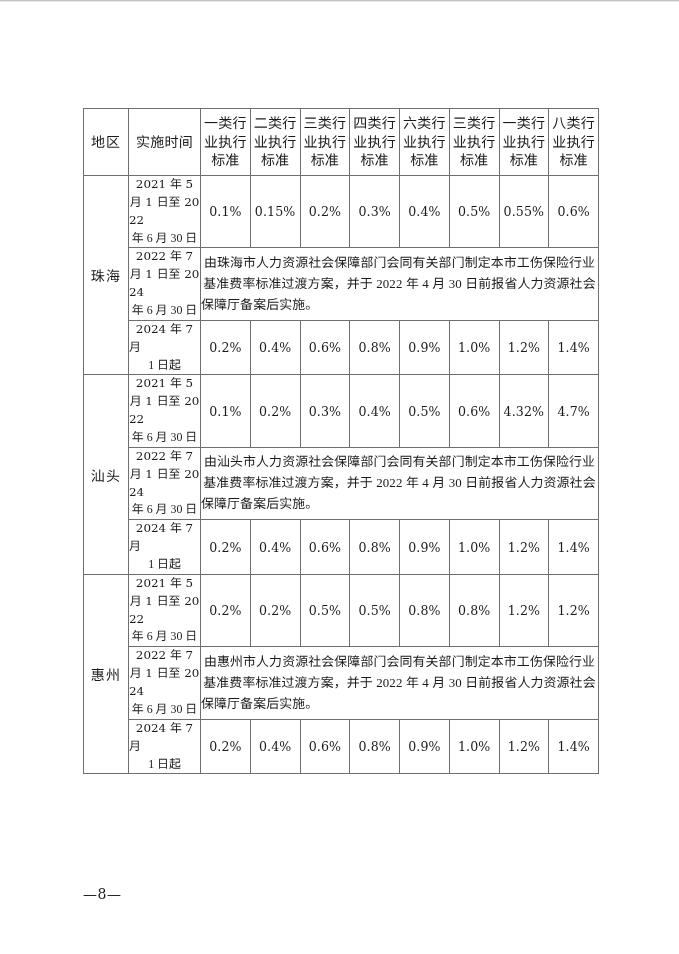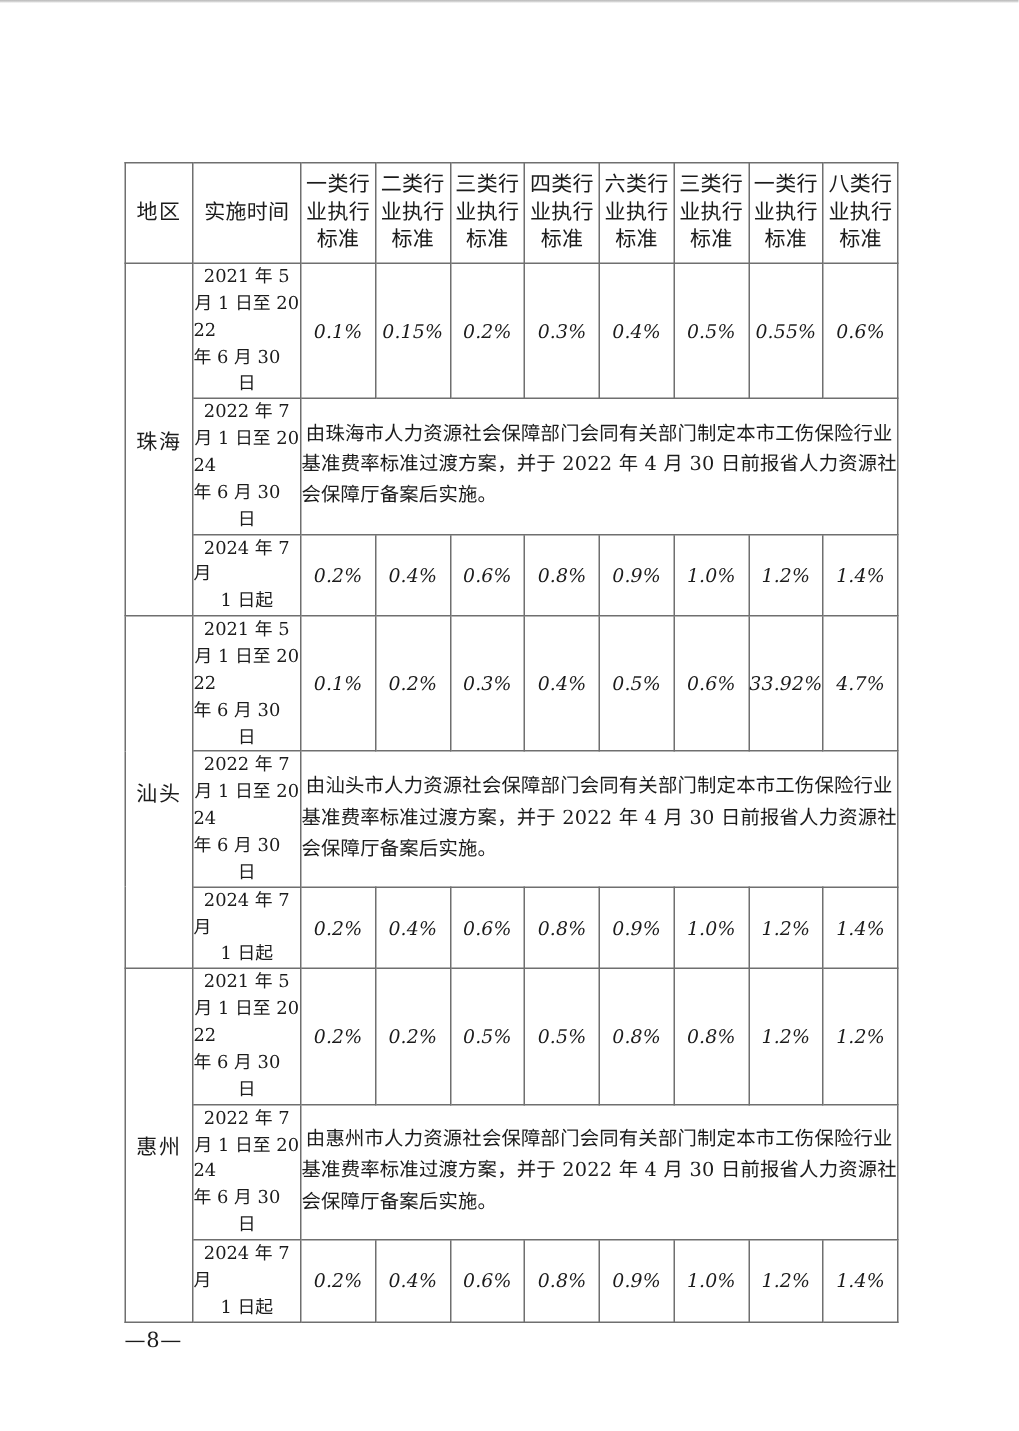--- a/index.html
+++ b/index.html
@@ -87,41 +87,42 @@
     padding: 5px 6px;
     text-align: justify;
     text-align-last: justify;
     vertical-align: middle;
     word-break: break-all;
   }
   .period-cell .lastline {
     display: block;
     text-align: left;
     text-align-last: center;
+    font-family: Liberation Serif, serif;
   }
 
   
   .rate-cell {
     font-size: 12.6px;
     height: 58px;
     letter-spacing: 0.1px;
-    font-style: italic;
   }
   .rate-row-short .rate-cell { height: 52px; }
 
   
   .note-cell {
     text-align: justify;
     text-align-last: left;
     font-size: 12.9px;
     line-height: 1.62;
     padding: 7px 6px 7px 7px;
     vertical-align: middle;
     word-break: break-all;
     letter-spacing: 0.15px;
+    font-family: Liberation Serif, serif;
   }
 
   
   .page-footer {
     position: absolute;
     left: 83px;
     top: 886px;
     width: 515px;
     font-size: 14px;
     letter-spacing: 0.5px;
@@ -195,21 +196,21 @@
         </tr>
         <tr>
           <td class="region-cell" rowspan="3">汕头</td>
           <td class="period-cell"><span>2021 年 5 月</span> <span>1 日至 2022</span> <span class="lastline">年 6 月 30 日</span></td>
           <td class="rate-cell">0.1%</td>
           <td class="rate-cell">0.2%</td>
           <td class="rate-cell">0.3%</td>
           <td class="rate-cell">0.4%</td>
           <td class="rate-cell">0.5%</td>
           <td class="rate-cell">0.6%</td>
-          <td class="rate-cell">33.92%</td>
+          <td class="rate-cell">4.32%</td>
           <td class="rate-cell">4.7%</td>
         </tr>
         <tr>
           <td class="period-cell"><span>2022 年 7 月</span> <span>1 日至 2024</span> <span class="lastline">年 6 月 30 日</span></td>
           <td class="note-cell" colspan="8">由汕头市人力资源社会保障部门会同有关部门制定本市工伤保险行业基准费率标准过渡方案，并于 2022 年 4 月 30 日前报省人力资源社会保障厅备案后实施。</td>
         </tr>
         <tr class="rate-row-short">
           <td class="period-cell"><span>2024 年 7 月</span> <span class="lastline">1 日起</span></td>
           <td class="rate-cell">0.2%</td>
           <td class="rate-cell">0.4%</td>

